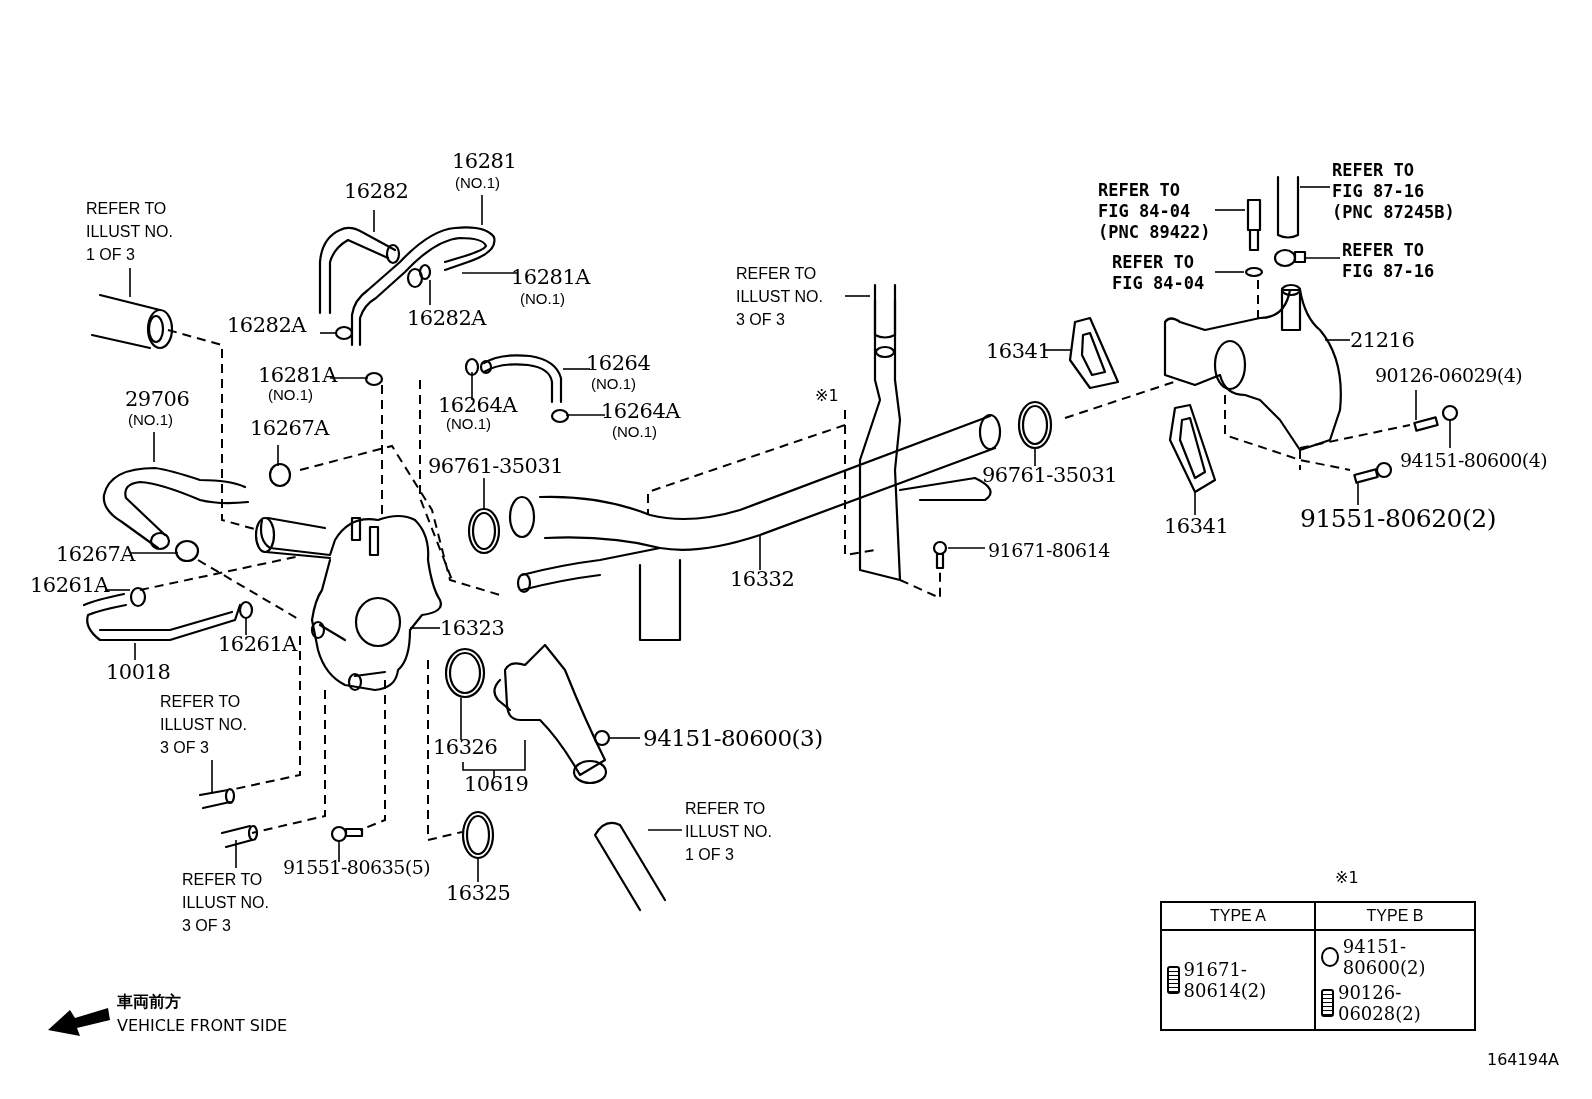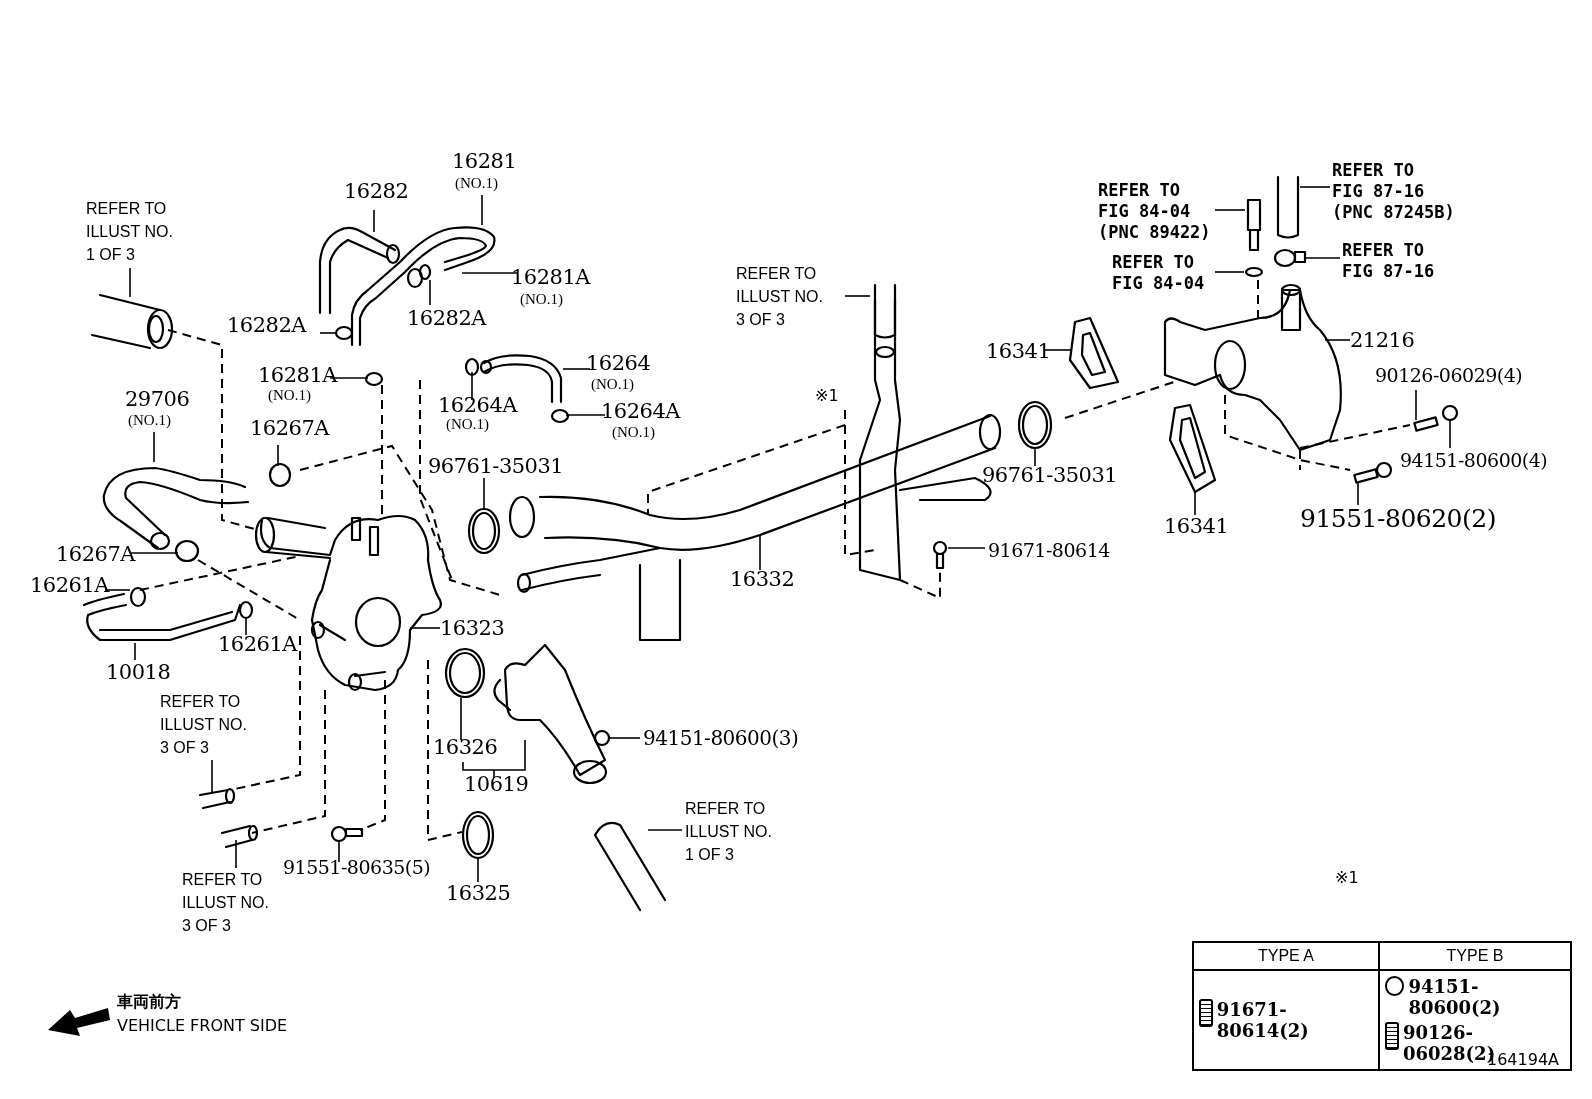--- a/index.html
+++ b/index.html
@@ -2,29 +2,29 @@
 <html><head>
 <meta charset="utf-8">
 <style>
   html,body{margin:0;padding:0;background:#fff;}
   body{width:1592px;height:1099px;position:relative;overflow:hidden;font-family:"DejaVu Serif",serif;color:#000;}
   svg#diagram{position:absolute;left:0;top:0;width:1592px;height:1099px;}
   .part{fill:none;stroke:#000;stroke-width:2.2;stroke-linejoin:round;stroke-linecap:round;}
   .dash{fill:none;stroke:#000;stroke-width:2;stroke-dasharray:9 6;}
   .lead{fill:none;stroke:#000;stroke-width:1.6;}
   .lbl{position:absolute;font-family:"DejaVu Serif",serif;font-weight:normal;font-size:21px;line-height:22px;white-space:nowrap;letter-spacing:-0.5px;}
-  .sub{position:absolute;font-family:Liberation Serif, serif;font-size:15px;line-height:16px;white-space:nowrap;}
+  .sub{position:absolute;font-family:Liberation Sans, sans-serif;font-size:15px;line-height:16px;white-space:nowrap;}
   .ref{position:absolute;font-family:"Liberation Sans",sans-serif;font-size:16px;line-height:23px;white-space:pre;}
   .refm{position:absolute;font-family:"DejaVu Sans Mono",monospace;font-weight:bold;font-size:17px;line-height:21px;white-space:pre;}
   .note{position:absolute;font-family:"DejaVu Sans",sans-serif;font-size:16px;white-space:nowrap;}
-  table.types{position:absolute;left:1192px;top:901px;width:380px;border-collapse:collapse;margin-top:40px;}
+  table.types{position:absolute;left:1160px;top:901px;width:316px;border-collapse:collapse;}
   table.types th,table.types td{border:2px solid #000;}
   table.types th{font-family:"Liberation Sans",sans-serif;font-weight:normal;font-size:16px;height:24px;}
   table.types td{height:80px;vertical-align:middle;}
-  .trow{display:flex;gap:4px;font-family:"DejaVu Serif",serif;font-weight:bold;font-size:18px;margin:4px 4px;}
+  .trow{display:flex;align-items:center;gap:4px;font-family:"DejaVu Serif",serif;font-weight:normal;font-size:18px;margin:4px 4px;}
   .ico{display:inline-block;width:16px;height:16px;border:2px solid #000;border-radius:50%;font-size:0;}
   .bolt{display:inline-block;width:10px;height:24px;border:2px solid #000;border-radius:3px;background:repeating-linear-gradient(#fff 0 3px,#000 3px 4px);}
 </style>
 </head>
 <body>
 
 <svg id="diagram" viewBox="0 0 1592 1099">
 
   <g>
     <path class="part" d="M320 313 L320 262 Q322 238 340 230 Q350 225 362 232 L395 250 M330 313 L330 262 Q334 248 348 240 L388 258"></path>
@@ -267,21 +267,21 @@
 <div class="lbl" style="left:56px;top:543px">16267A</div>
 <div class="lbl" style="left:30px;top:574px">16261A</div>
 <div class="lbl" style="left:218px;top:633px">16261A</div>
 <div class="lbl" style="left:106px;top:661px">10018</div>
 <div class="lbl" style="left:428px;top:455px">96761-35031</div>
 <div class="lbl" style="left:982px;top:464px">96761-35031</div>
 <div class="lbl" style="left:440px;top:617px">16323</div>
 <div class="lbl" style="left:433px;top:736px">16326</div>
 <div class="lbl" style="left:464px;top:773px">10619</div>
 <div class="lbl" style="left:446px;top:882px">16325</div>
-<div class="lbl" style="left:643px;top:727px;font-size:20px">94151-80600(3)</div>
+<div class="lbl" style="left:643px;top:727px;font-size:23px">94151-80600(3)</div>
 <div class="lbl" style="left:283px;top:856px;font-size:19px">91551-80635(5)</div>
 <div class="lbl" style="left:730px;top:568px">16332</div>
 <div class="lbl" style="left:988px;top:539px;font-size:19px">91671-80614</div>
 <div class="lbl" style="left:986px;top:340px">16341</div>
 <div class="lbl" style="left:1164px;top:515px">16341</div>
 <div class="lbl" style="left:1350px;top:329px">21216</div>
 <div class="lbl" style="left:1375px;top:364px;font-size:19px">90126-06029(4)</div>
 <div class="lbl" style="left:1400px;top:449px;font-size:19px">94151-80600(4)</div>
 <div class="lbl" style="left:1300px;top:508px;font-size:25px">91551-80620(2)</div>
 <div class="note" style="left:815px;top:386px">※1</div>

